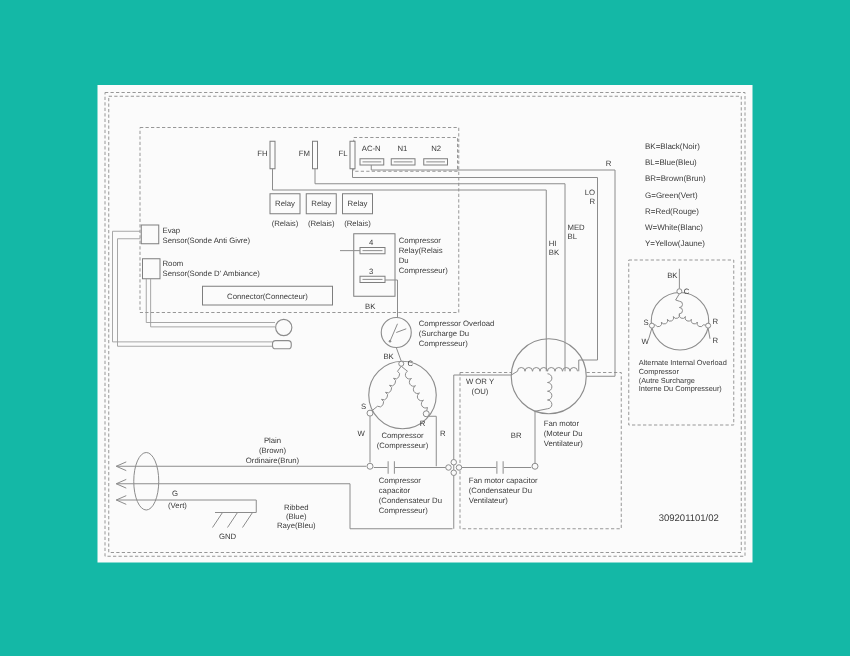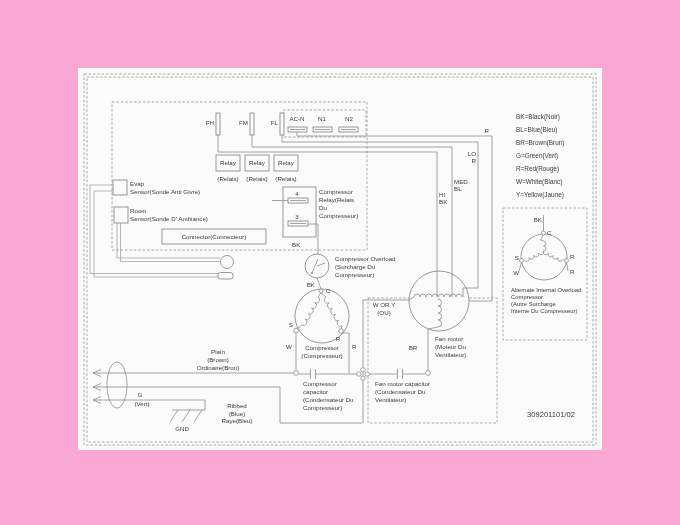--- a/index.html
+++ b/index.html
@@ -1,16 +1,16 @@
 <!DOCTYPE html>
 <html><head>
 <meta charset="utf-8">
 <style>
   html,body{margin:0;padding:0;background:#000;}
-  #canvas{position:relative;width:680px;height:525px;background:#f9a8d4;overflow:hidden;}
+  #canvas{position:relative;width:680px;height:525px;background:#14b8a6;overflow:hidden;}
   svg{position:absolute;top:0;left:0;}
   text{font-family:"Liberation Sans",sans-serif;fill:#3a3a3a;}
   .t6{font-size:6.2px;}
   .t58{font-size:5.9px;}
   .t64{font-size:6.4px;}
   .t75{font-size:7.6px;}
   .mid{text-anchor:middle;}
   .end{text-anchor:end;}
   .w{stroke:#8c8c8c;fill:none;stroke-width:.8;}
   .w2{stroke:#9a9a9a;fill:none;stroke-width:.7;}

